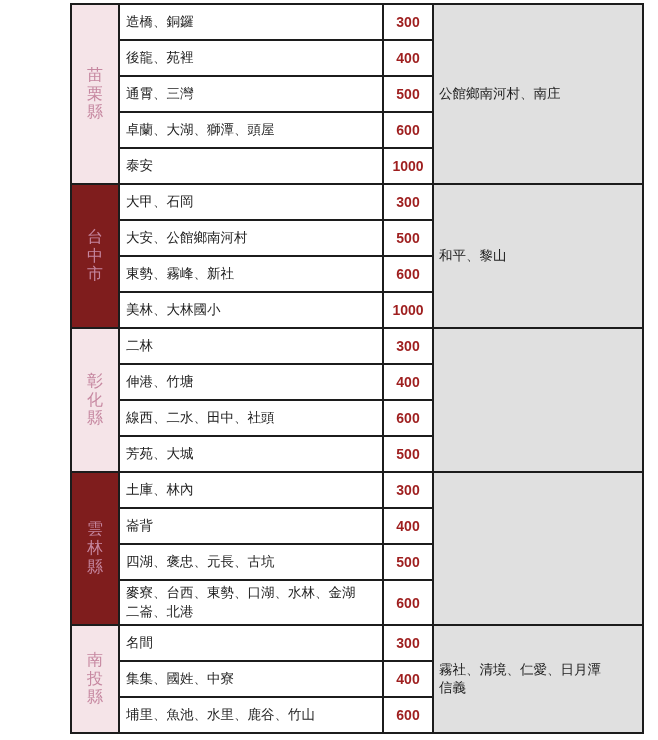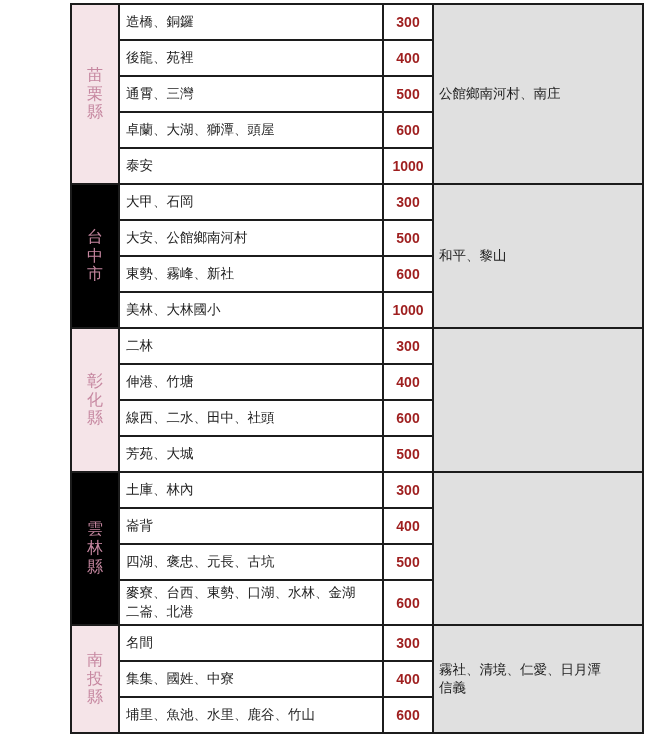--- a/index.html
+++ b/index.html
@@ -45,21 +45,21 @@
   }
   table.fee-table td {
     border: 2px solid #1c1c1c;
     vertical-align: middle;
     overflow: hidden;
   }
   tr.row      { height: 36px; }
   tr.row.tall { height: 45px; margin-top: 8px; }
 
   td.county { background: #f5e4e8; }
-  td.county.pink { background: #000000; }
+  td.county.pink { background: #7f1d1d; }
   .vtext {
     width: 1.1em;
     margin: 9px auto;
     font-size: 16px;
     line-height: 1.18;
     color: #c687a0;
     text-align: center;
     word-break: break-all;
   }
   td.area {

